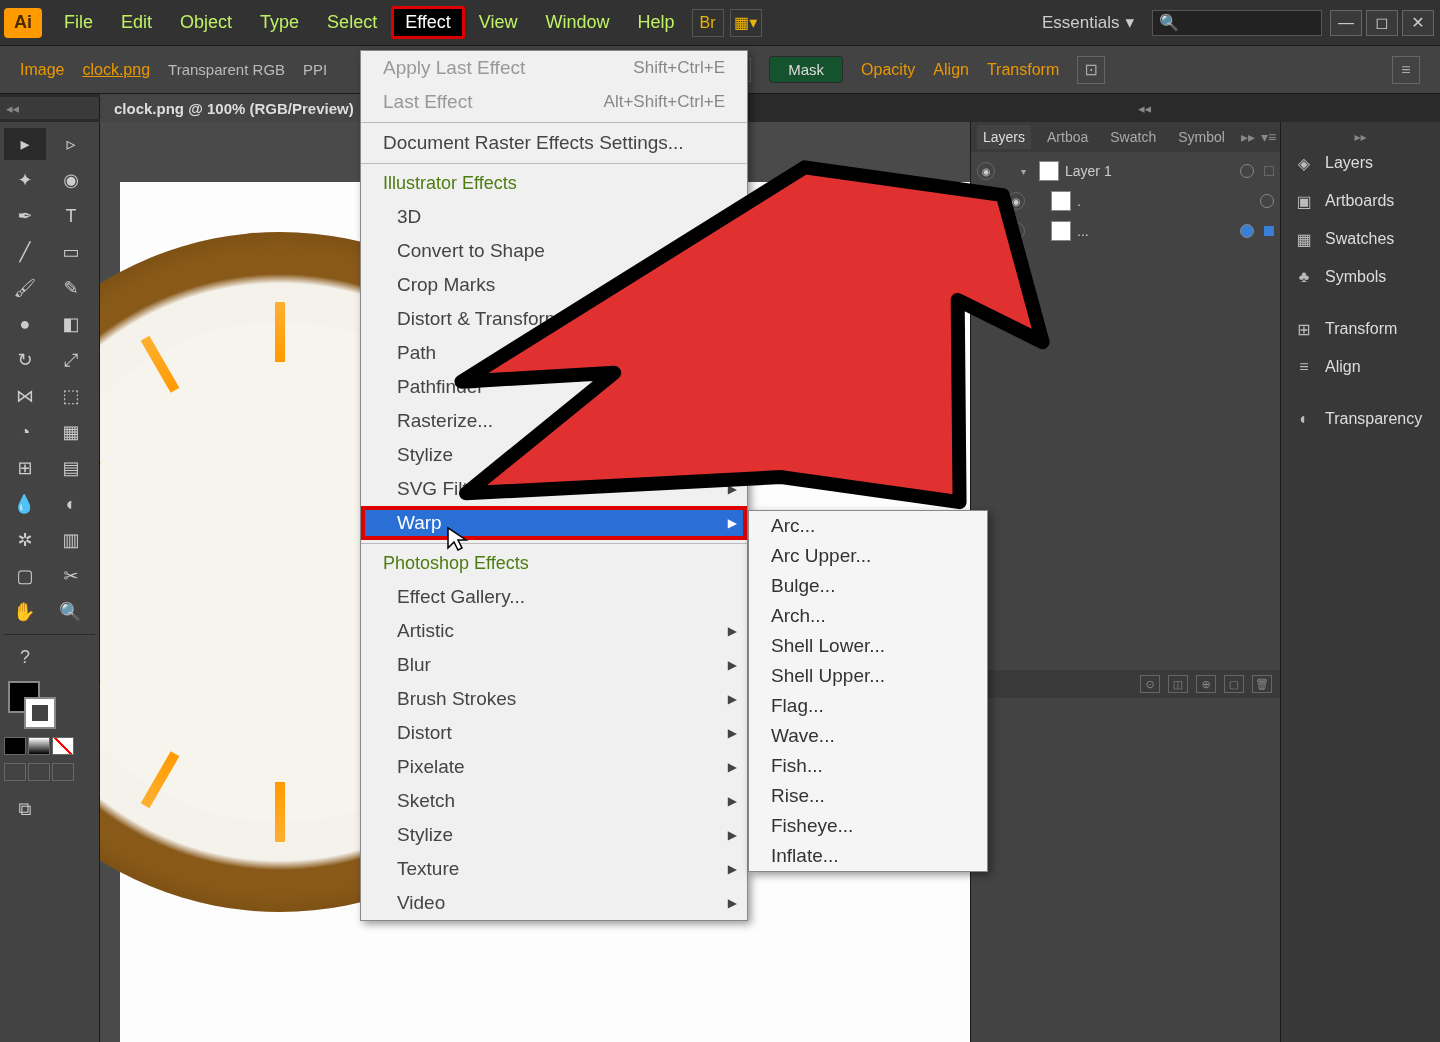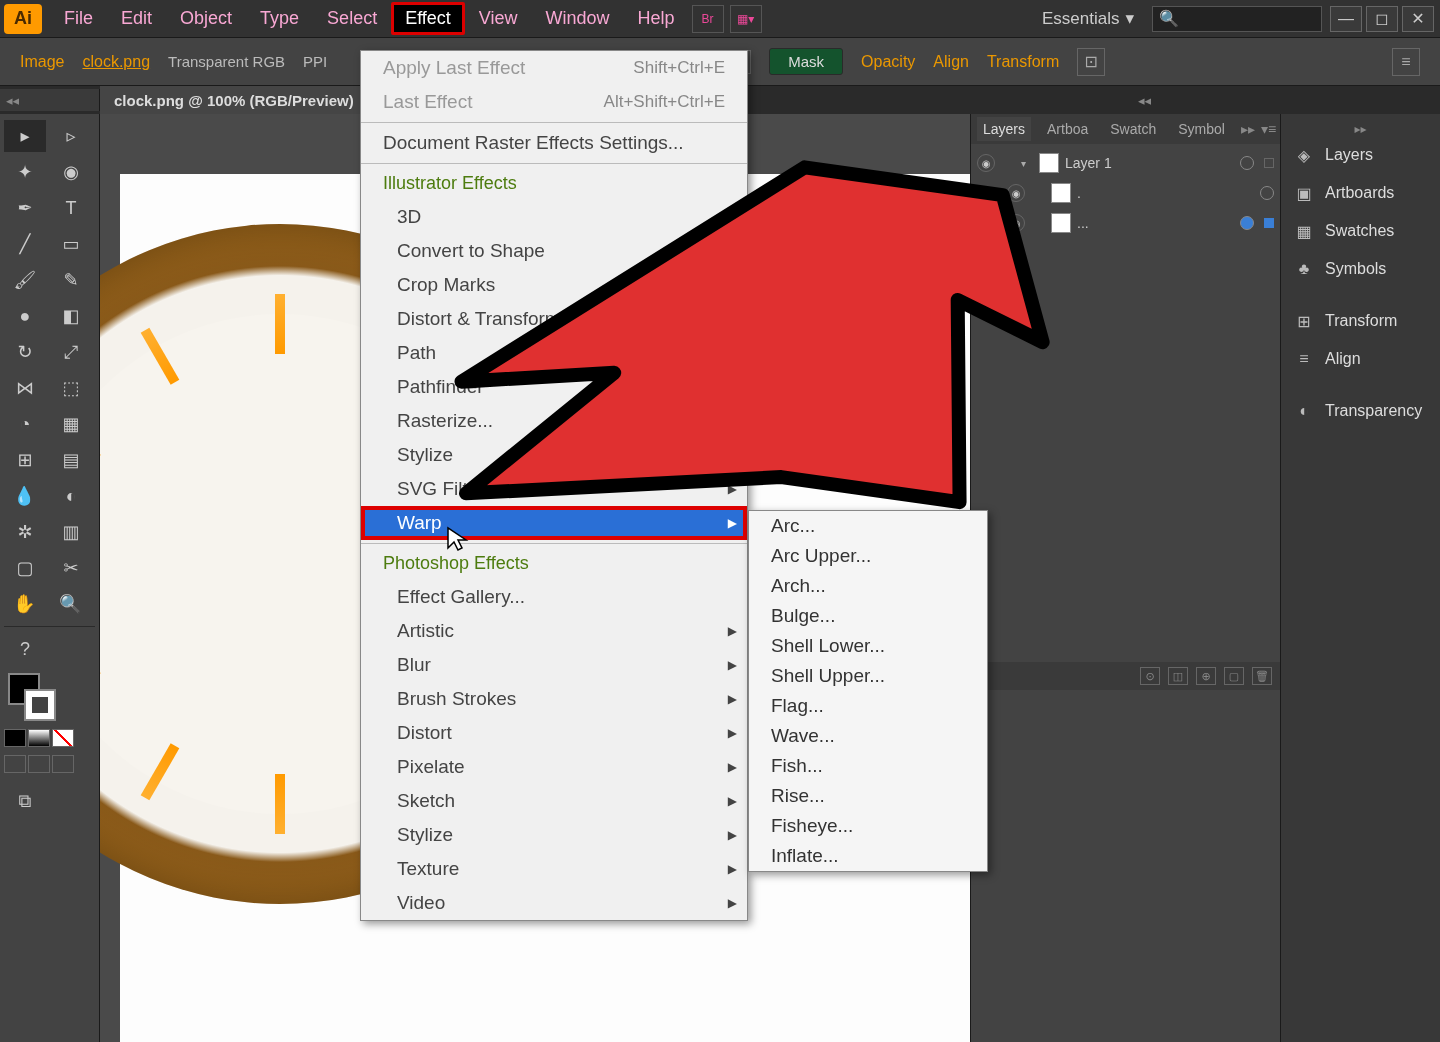--- a/index.html
+++ b/index.html
@@ -1,24 +1,24 @@
 <!DOCTYPE html>
 <html><head>
 <meta charset="utf-8">
 <style>
 * { margin: 0; padding: 0; box-sizing: border-box; font-family: "Segoe UI", Tahoma, sans-serif; user-select: none; }
 body { width: 1440px; height: 1042px; background: #323232; overflow: hidden; position: relative; }
 
 
-.menubar { height: 38px; background: #323232; display: flex; align-items: center; padding: 0 4px; border-bottom: 1px solid #1a1a1a; }
+.menubar { height: 46px; background: #323232; display: flex; align-items: center; padding: 0 4px; border-bottom: 1px solid #1a1a1a; }
 .app-icon { width: 38px; height: 30px; background: #ff9a00; border-radius: 4px; display: flex; align-items: center; justify-content: center; font-weight: bold; color: #4a2a00; font-size: 18px; margin-right: 8px; }
-.menu-item { padding: 6px 14px; color: #f9a8d4; font-size: 18px; cursor: pointer; }
+.menu-item { padding: 6px 14px; color: #bef264; font-size: 18px; cursor: pointer; }
 .menu-item.highlighted { background: #000; border: 3px solid #d00; border-radius: 2px; color: #fff; padding: 3px 11px; }
 .menubar-spacer { flex: 1; }
-.menubar-tool { width: 32px; height: 28px; border: 1px solid #555; margin: 0 3px; display: flex; align-items: center; justify-content: center; color: #ec4899; font-size: 12px; }
+.menubar-tool { width: 32px; height: 28px; border: 1px solid #555; margin: 0 3px; display: flex; align-items: center; justify-content: center; color: #eab308; font-size: 16px; }
 .workspace-sel { color: #ccc; font-size: 17px; padding: 4px 12px; display: flex; align-items: center; gap: 6px; }
 .search-box { width: 170px; height: 26px; background: #222; border: 1px solid #555; margin: 0 6px; display: flex; align-items: center; padding: 0 6px; color: #888; }
 .win-btn { width: 32px; height: 26px; border: 1px solid #666; background: #3a3a3a; margin: 0 2px; color: #ccc; display: flex; align-items: center; justify-content: center; font-size: 16px; }
 
 
 .controlbar { height: 48px; background: #434343; display: flex; align-items: center; padding: 0 20px; gap: 18px; border-bottom: 1px solid #1a1a1a; }
 .ctrl-label { color: #eb9800; font-size: 16px; cursor: pointer; }
 .ctrl-text { color: #bbb; font-size: 15px; }
 .ctrl-btn { background: #14532d; border: 1px solid #2a2a2a; padding: 4px 18px; color: #ddd; font-size: 15px; border-radius: 3px; }
 .ctrl-right { margin-left: auto; display: flex; gap: 18px; align-items: center; }
@@ -422,22 +422,22 @@
     </div>
   <div class="dd-item">
       <span class="indent">Video</span>
       <span class="dd-arrow">▶</span>
     </div>
 </div>
 
 <div class="submenu">
   <div class="sub-item">Arc...</div>
   <div class="sub-item">Arc Upper...</div>
+  <div class="sub-item">Bulge...</div>
   <div class="sub-item">Arch...</div>
-  <div class="sub-item">Bulge...</div>
   <div class="sub-item">Shell Lower...</div>
   <div class="sub-item">Shell Upper...</div>
   <div class="sub-item">Flag...</div>
   <div class="sub-item">Wave...</div>
   <div class="sub-item">Fish...</div>
   <div class="sub-item">Rise...</div>
   <div class="sub-item">Fisheye...</div>
   <div class="sub-item">Inflate...</div>
 </div>
 

